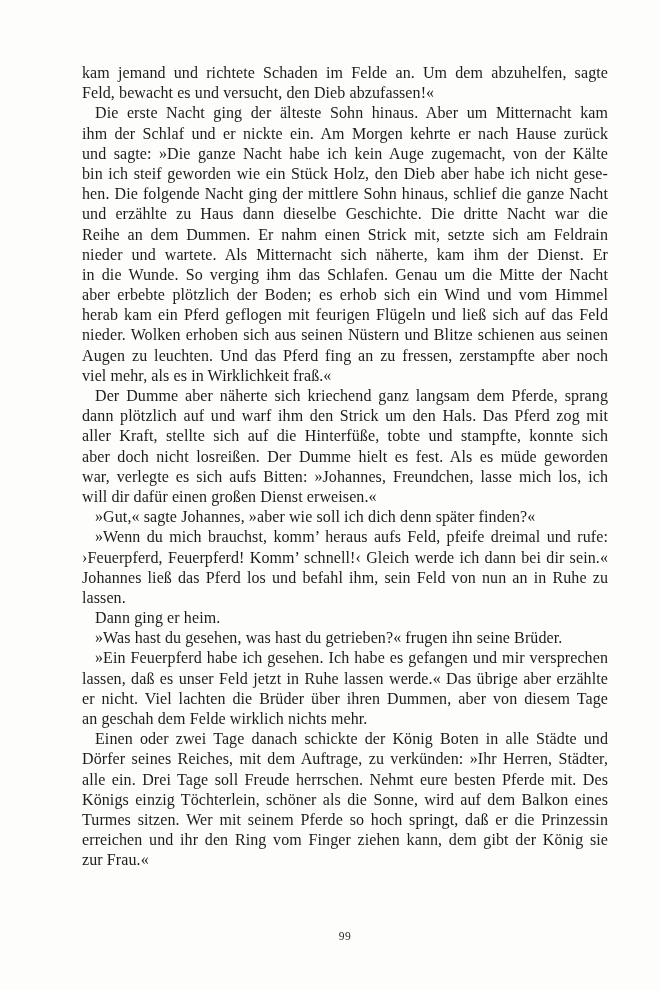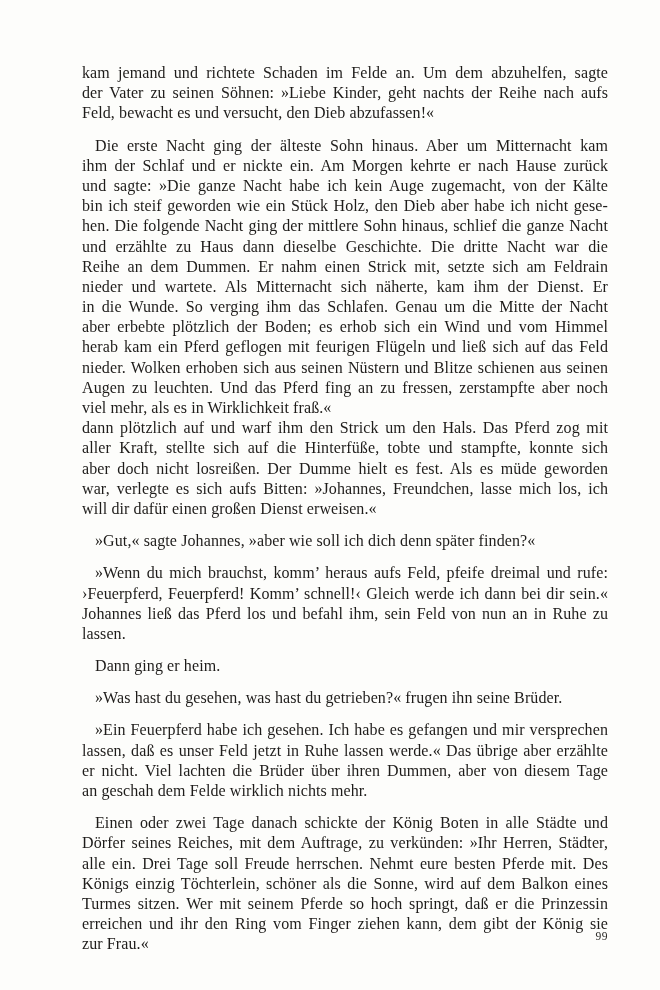--- a/index.html
+++ b/index.html
@@ -32,55 +32,54 @@
     white-space: nowrap;
     text-align: justify;
     text-align-last: justify;
     letter-spacing: 0.1px;
   }
   .line.end {
     text-align-last: left;
   }
   .line.indent {
     text-indent: 13px;
-    margin-top: 12px;
   }
   .page-number {
     position: absolute;
     left: 82px;
     top: 930px;
     width: 526px;
-    text-align: right;
+    text-align: center;
     font-size: 11.5px;
     color: #2a2825;
     letter-spacing: 0.5px;
   }
 </style>
 </head>
 <body>
 
 <div class="book-page">
   <div class="text-block">
       <div class="line">kam jemand und richtete Schaden im Felde an. Um dem abzuhelfen, sagte</div>
-      <div class="line">der Vater zu seinen Söhnen: »Liebe Kinder, geht nachts der Reihe nach aufs</div>
       <div class="line end">Feld, bewacht es und versucht, den Dieb abzufassen!«</div>
       <div class="line indent">Die erste Nacht ging der älteste Sohn hinaus. Aber um Mitternacht kam</div>
       <div class="line">ihm der Schlaf und er nickte ein. Am Morgen kehrte er nach Hause zurück</div>
       <div class="line">und sagte: »Die ganze Nacht habe ich kein Auge zugemacht, von der Kälte</div>
       <div class="line">bin ich steif geworden wie ein Stück Holz, den Dieb aber habe ich nicht gese-</div>
       <div class="line">hen. Die folgende Nacht ging der mittlere Sohn hinaus, schlief die ganze Nacht</div>
       <div class="line">und erzählte zu Haus dann dieselbe Geschichte. Die dritte Nacht war die</div>
       <div class="line">Reihe an dem Dummen. Er nahm einen Strick mit, setzte sich am Feldrain</div>
       <div class="line">nieder und wartete. Als Mitternacht sich näherte, kam ihm der Dienst. Er</div>
       <div class="line">in die Wunde. So verging ihm das Schlafen. Genau um die Mitte der Nacht</div>
       <div class="line">aber erbebte plötzlich der Boden; es erhob sich ein Wind und vom Himmel</div>
       <div class="line">herab kam ein Pferd geflogen mit feurigen Flügeln und ließ sich auf das Feld</div>
       <div class="line">nieder. Wolken erhoben sich aus seinen Nüstern und Blitze schienen aus seinen</div>
       <div class="line">Augen zu leuchten. Und das Pferd fing an zu fressen, zerstampfte aber noch</div>
       <div class="line end">viel mehr, als es in Wirklichkeit fraß.«</div>
+      <div class="line indent">Der Dumme aber näherte sich kriechend ganz langsam dem Pferde, sprang</div>
       <div class="line">dann plötzlich auf und warf ihm den Strick um den Hals. Das Pferd zog mit</div>
       <div class="line">aller Kraft, stellte sich auf die Hinterfüße, tobte und stampfte, konnte sich</div>
       <div class="line">aber doch nicht losreißen. Der Dumme hielt es fest. Als es müde geworden</div>
       <div class="line">war, verlegte es sich aufs Bitten: »Johannes, Freundchen, lasse mich los, ich</div>
       <div class="line end">will dir dafür einen großen Dienst erweisen.«</div>
       <div class="line indent end">»Gut,« sagte Johannes, »aber wie soll ich dich denn später finden?«</div>
       <div class="line indent">»Wenn du mich brauchst, komm’ heraus aufs Feld, pfeife dreimal und rufe:</div>
       <div class="line">›Feuerpferd, Feuerpferd! Komm’ schnell!‹ Gleich werde ich dann bei dir sein.«</div>
       <div class="line">Johannes ließ das Pferd los und befahl ihm, sein Feld von nun an in Ruhe zu</div>
       <div class="line end">lassen.</div>

